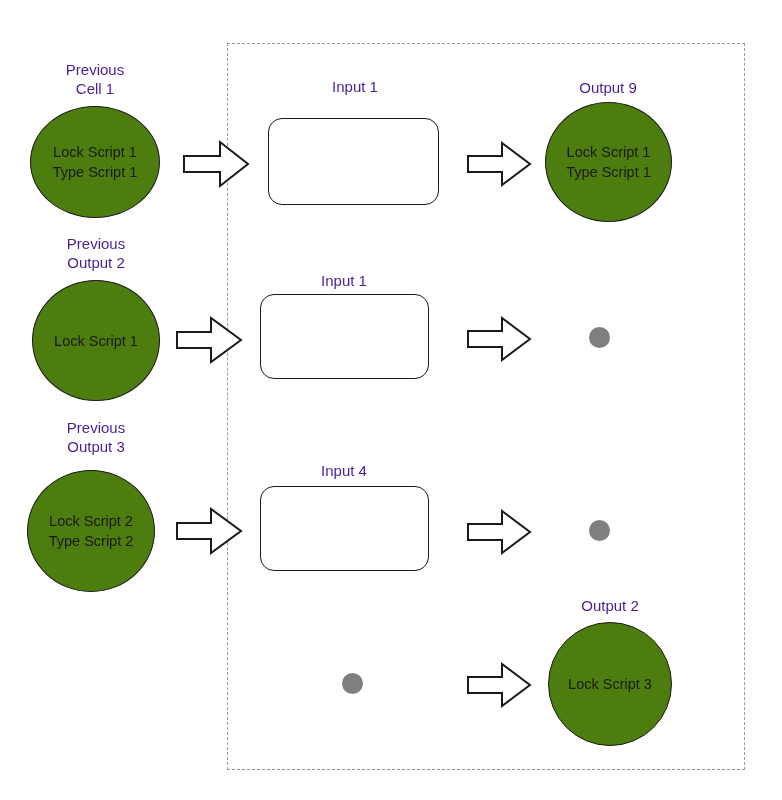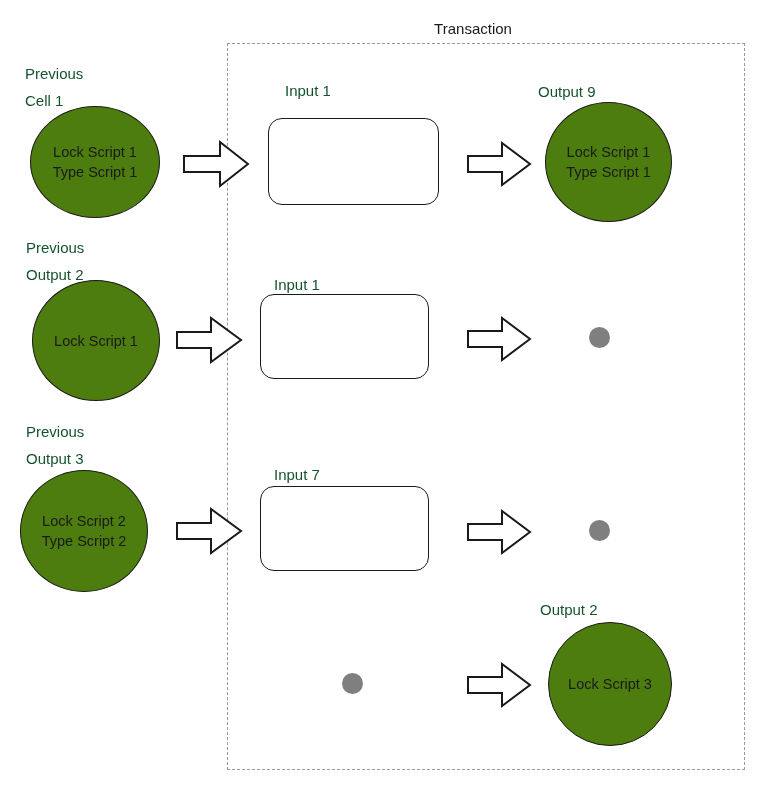--- a/index.html
+++ b/index.html
@@ -59,23 +59,24 @@
     line-height: 20px;
     text-align: center;
     color: #1a1a1a;
     white-space: pre-line;
     pointer-events: none;
   }
 
   
   .caption {
     position: absolute;
+    text-align: center;
     font-size: 15px;
-    line-height: 27px;
-    color: #14532d;
+    line-height: 19px;
+    color: #4c1d95;
     white-space: pre-line;
   }
 
   
   .input-box {
     position: absolute;
     border: 1.6px solid #1a1a1a;
     border-radius: 14px;
     background: #ffffff;
     box-sizing: border-box;
@@ -95,21 +96,20 @@
     position: absolute;
   }
   .arrow svg { display: block; }
 </style>
 </head>
 <body>
 
 <div id="canvas">
 
   <div class="tx-box"></div>
-  <div class="tx-title">Transaction</div>
 
   <div class="caption" style="left:25px; top:60px; width:140px;">Previous
 Cell 1</div>
 
   <div class="circle" style="left:30px; top:106px; width:130px; height:112px;">
     <span class="circle-text">Lock Script 1
 Type Script 1</span>
   </div>
 
   <div class="arrow" style="left:182px; top:138px;">
@@ -153,32 +153,32 @@
     <svg width="66" height="48" viewBox="0 0 66 48">
       <polygon points="2,16 36,16 36,3 64,24 36,45 36,32 2,32" fill="#ffffff" stroke="#1a1a1a" stroke-width="2" stroke-linejoin="miter"></polygon>
     </svg>
   </div>
 
   <div class="dot" style="left:589px; top:327px;"></div>
 
   <div class="caption" style="left:26px; top:418px; width:140px;">Previous
 Output 3</div>
 
-  <div class="circle" style="left:20px; top:470px; width:128px; height:122px;align-items:center;">
+  <div class="circle" style="left:27px; top:470px; width:128px; height:122px;align-items:center;">
     <span class="circle-text">Lock Script 2
 Type Script 2</span>
   </div>
 
   <div class="arrow" style="left:175px; top:506px;">
     <svg width="68" height="50" viewBox="0 0 68 50">
       <polygon points="2,17 36,17 36,3 66,25 36,47 36,33 2,33" fill="#ffffff" stroke="#1a1a1a" stroke-width="2" stroke-linejoin="miter"></polygon>
     </svg>
   </div>
 
-  <div class="caption" style="left:274px; top:461px; width:140px;">Input 7</div>
+  <div class="caption" style="left:274px; top:461px; width:140px;">Input 4</div>
   <div class="input-box" style="left:260px; top:486px; width:169px; height:85px;"></div>
 
   <div class="arrow" style="left:466px; top:508px;">
     <svg width="66" height="48" viewBox="0 0 66 48">
       <polygon points="2,16 36,16 36,3 64,24 36,45 36,32 2,32" fill="#ffffff" stroke="#1a1a1a" stroke-width="2" stroke-linejoin="miter"></polygon>
     </svg>
   </div>
 
   <div class="dot" style="left:589px; top:520px;"></div>
 

